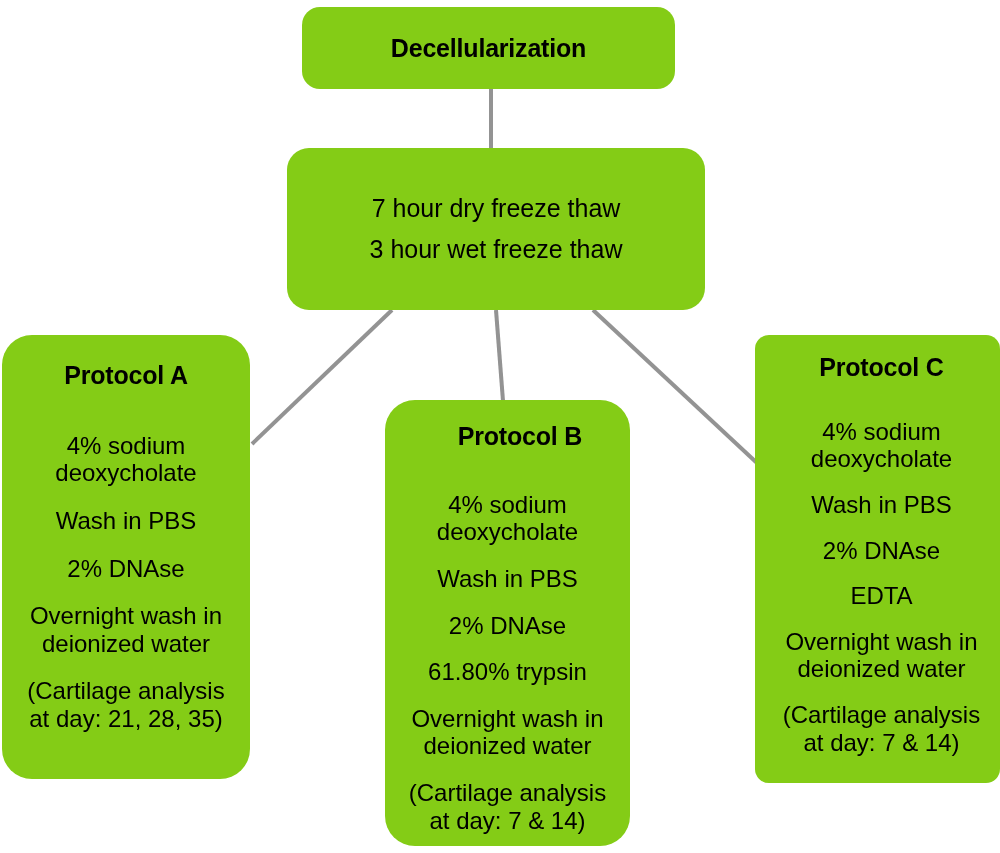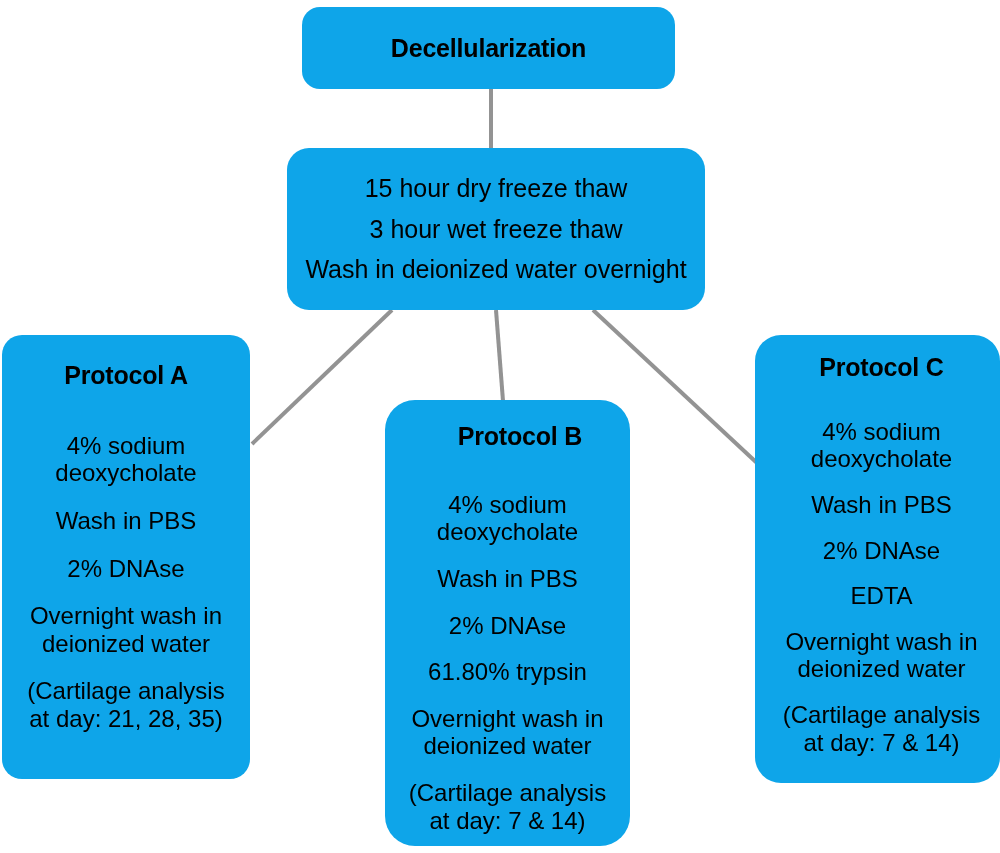--- a/index.html
+++ b/index.html
@@ -21,21 +21,21 @@
   svg.connectors {
     position: absolute;
     left: 0;
     top: 0;
     width: 1000px;
     height: 853px;
     pointer-events: none;
   }
   .node {
     position: absolute;
-    background: #0ea5e9;
+    background: #84cc16;
     border-radius: 22px;
     box-sizing: border-box;
     display: flex;
     flex-direction: column;
     align-items: center;
     color: #000000;
     line-height: 1.15;
   }
   .node-title {
     font-weight: bold;
@@ -74,21 +74,21 @@
     margin: 6px 0;
   }
 
   
   #node-protocol-a {
     left: 2px;
     top: 335px;
     width: 248px;
     height: 444px;
     padding: 26px 10px 14px 10px;
-    border-radius: 20px;
+    border-radius: 30px;
   }
   #node-protocol-a .node-title { font-size: 25px; }
   #node-protocol-a .body-block { margin-top: 42px; width: 100%; }
   #node-protocol-a .node-line { font-size: 24px; margin-bottom: 20px; }
 
   
   #node-protocol-b {
     left: 385px;
     top: 400px;
     width: 245px;
@@ -100,21 +100,21 @@
   #node-protocol-b .body-block { margin-top: 40px; width: 100%; }
   #node-protocol-b .node-line { font-size: 24px; margin-bottom: 19px; }
 
   
   #node-protocol-c {
     left: 755px;
     top: 335px;
     width: 245px;
     height: 448px;
     padding: 18px 10px 14px 18px;
-    border-radius: 26px;
+    border-radius: 14px;
   }
   #node-protocol-c .node-title { font-size: 25px; }
   #node-protocol-c .body-block { margin-top: 36px; width: 100%; }
   #node-protocol-c .node-line { font-size: 24px; margin-bottom: 18px; }
 </style>
 </head>
 <body>
 
 <div id="canvas">
 
@@ -123,23 +123,22 @@
     <line x1="392" y1="310" x2="252" y2="444" stroke="#939393" stroke-width="4"></line>
     <line x1="496" y1="310" x2="503" y2="401" stroke="#939393" stroke-width="4"></line>
     <line x1="593" y1="310" x2="757" y2="463" stroke="#939393" stroke-width="4"></line>
   </svg>
 
   <div class="node" id="node-decellularization">
     <div class="node-title">Decellularization</div>
   </div>
 
   <div class="node" id="node-freeze-thaw">
-    <div class="node-line">15 hour dry freeze thaw</div>
+    <div class="node-line">7 hour dry freeze thaw</div>
     <div class="node-line">3 hour wet freeze thaw</div>
-    <div class="node-line">Wash in deionized water overnight</div>
   </div>
 
   <div class="node" id="node-protocol-a">
     <div class="node-title">Protocol A</div>
     <div class="body-block">
       <div class="node-line">4% sodium
 deoxycholate</div>
       <div class="node-line">Wash in PBS</div>
       <div class="node-line">2% DNAse</div>
       <div class="node-line">Overnight wash in

